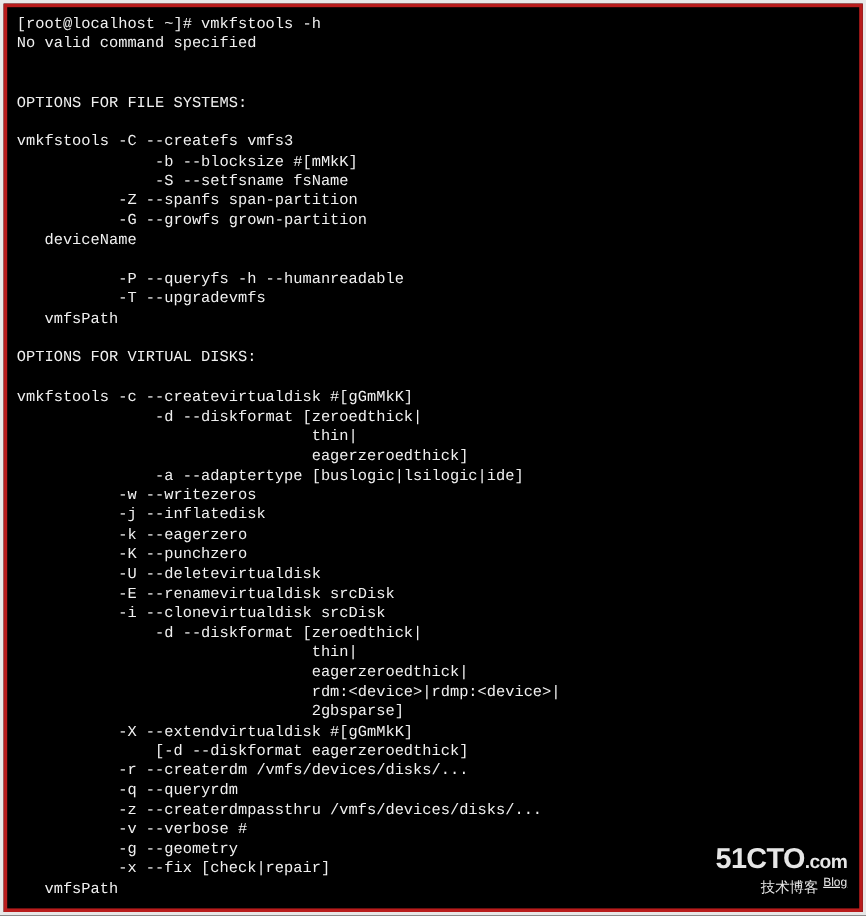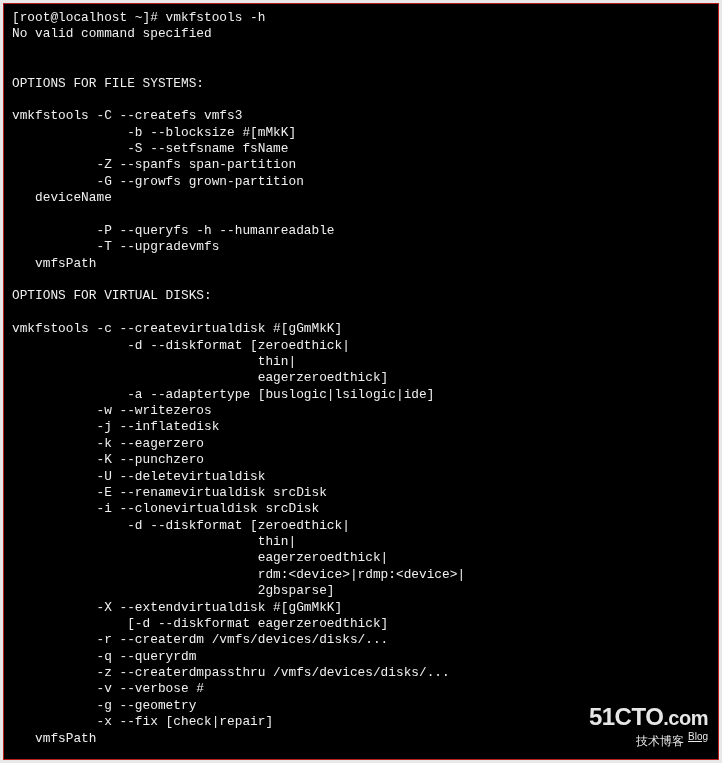--- a/index.html
+++ b/index.html
@@ -9,21 +9,21 @@
       background: #e8e8e8;
       font-family: "Courier New", Courier, monospace;
       font-size: 12.8px;
       line-height: 1.28;
       position: relative;
     }
     .terminal-frame {
       position: absolute;
       top: 3px; left: 3px;
       width: 716px; height: 757px;
-      border: 1px solid #b91c1c;
+      border: 3px solid #b91c1c;
       background: #000;
       color: #f0f0f0;
       padding: 6px 8px;
       overflow: hidden;
     }
     pre {
       font-family: "Courier New", Courier, monospace;
       font-size: 12.8px;
       white-space: pre;
     }
@@ -35,21 +35,21 @@
       color: #fff;
       opacity: 0.9;
       font-family: Arial, sans-serif;
     }
     .watermark .brand {
       font-size: 24px;
       font-weight: bold;
       letter-spacing: -0.5px;
     }
     .watermark .brand .dotcom {
-      font-size: 20px;
+      font-size: 16px;
     }
     .watermark .sub {
       font-size: 12px;
       margin-top: -2px;
     }
     .watermark .sub .blogtag {
       font-size: 10px;
       margin-left: 4px;
       vertical-align: super;
       text-decoration: underline;

